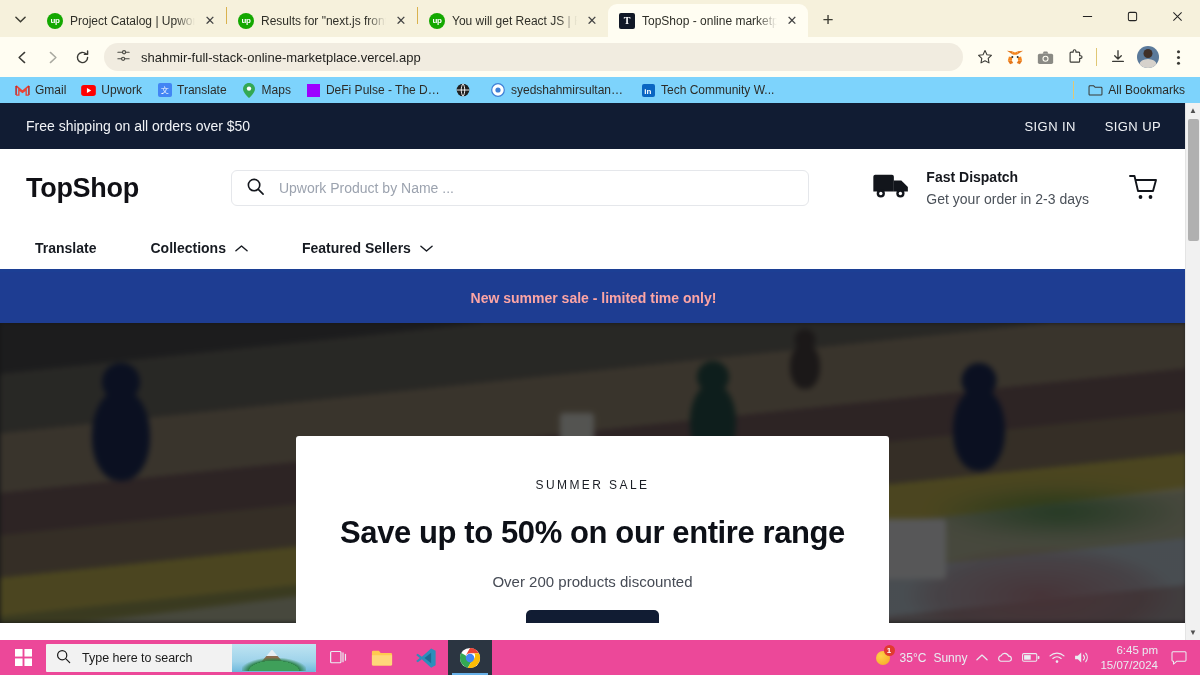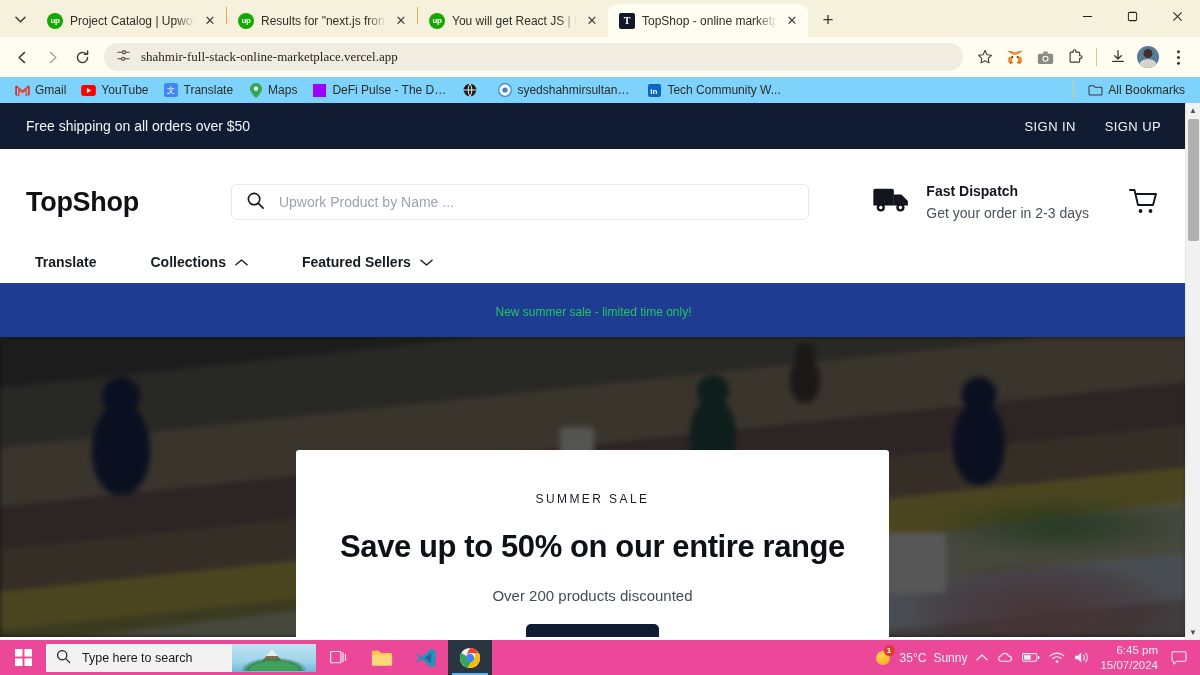--- a/index.html
+++ b/index.html
@@ -72,21 +72,21 @@
   }
   .navbtn {
     width: 28px; height: 28px; border-radius: 50%; display: flex;
     align-items: center; justify-content: center; color: #3a3a35; flex: none;
   }
   .omnibox {
     flex: 1; height: 28px; background: #f1ece0; border-radius: 14px;
     display: flex; align-items: center; padding: 0 12px; gap: 10px;
     margin: 0 6px; min-width: 0;
   }
-  .omni-url { font-size: 13px; color: #1f1f1c; white-space: nowrap; overflow: hidden; font-family: Liberation Serif, serif; }
+  .omni-url { font-size: 13px; color: #1f1f1c; white-space: nowrap; overflow: hidden; }
   .tb-icon {
     width: 28px; height: 28px; display: flex; align-items: center;
     justify-content: center; flex: none; color: #3a3a35;
   }
   .tb-sep { width: 1px; height: 18px; background: #e0c774; margin: 0 5px; flex: none; }
   .avatar-btn {
     width: 22px; height: 22px; border-radius: 50%; background: #5b7a9a;
     overflow: hidden; position: relative; flex: none;
   }
   .avatar-btn::after {
@@ -120,21 +120,20 @@
     padding: 0 26px; color: #f1f3f7;
   }
   .announce-text { font-size: 14px; }
   .announce-actions { margin-left: auto; display: flex; gap: 29px; }
   .announce-actions span { font-size: 13px; letter-spacing: 0.4px; }
 
   
   .store-header {
     height: 78px; background: #fff; display: flex; align-items: center;
     padding: 0 26px;
-    margin-top: 14px;
   }
   .logo { font-size: 27px; font-weight: bold; color: #101015; letter-spacing: -0.3px; }
   .searchbox {
     width: 578px; height: 36px; margin-left: 92px;
     border: 1px solid #e5e7eb; border-radius: 6px;
     display: flex; align-items: center; padding: 0 14px; gap: 14px;
     background: #fff;
   }
   .search-ph { font-size: 14px; color: #9ca3af; }
   .dispatch { margin-left: auto; display: flex; align-items: center; gap: 14px; }
@@ -149,21 +148,21 @@
     display: flex; align-items: center; padding: 0 26px; gap: 36px;
   }
   .nav-item {
     display: flex; align-items: center; gap: 9px; font-size: 14px;
     color: #161a21; font-weight: 600; padding: 4px 9px;
   }
 
   
   .sale-strip {
     height: 51px; background: #1e3d92; display: flex; align-items: center;
-    justify-content: center; color: #22c55e; font-size: 12px; font-weight: 400;
+    justify-content: center; color: #fca5a5; font-size: 14px; font-weight: 700;
   }
 
   
   .hero { height: 300px; position: relative; overflow: hidden; background: #2a2a22; }
   .hero-bg { position: absolute; inset: 0; }
   .hero-photo {
     position: absolute; inset: 0;
     background:
       
       radial-gradient(ellipse 190px 70px at 1040px 272px, rgba(150,40,40,.50) 0%, rgba(150,40,40,.18) 55%, transparent 72%),
@@ -436,21 +435,21 @@
       </span>
       <span class="bm-label">Gmail</span>
     </div>
     <div class="bm">
       <span class="bm-ico">
         <svg width="15" height="11" viewBox="0 0 16 12">
             <rect width="16" height="12" rx="3" fill="#f00"></rect>
             <path d="M6.3 3.3 L11 6 L6.3 8.7 Z" fill="#fff"></path>
           </svg>
       </span>
-      <span class="bm-label">YouTube</span>
+      <span class="bm-label">Upwork</span>
     </div>
     <div class="bm">
       <span class="bm-ico">
         <svg width="14" height="14" viewBox="0 0 14 14">
             <rect width="14" height="14" rx="2" fill="#4285f4"></rect>
             <text x="3" y="10" font-size="8" fill="#fff" font-family="Liberation Sans, sans-serif">文</text>
           </svg>
       </span>
       <span class="bm-label">Translate</span>
     </div>

